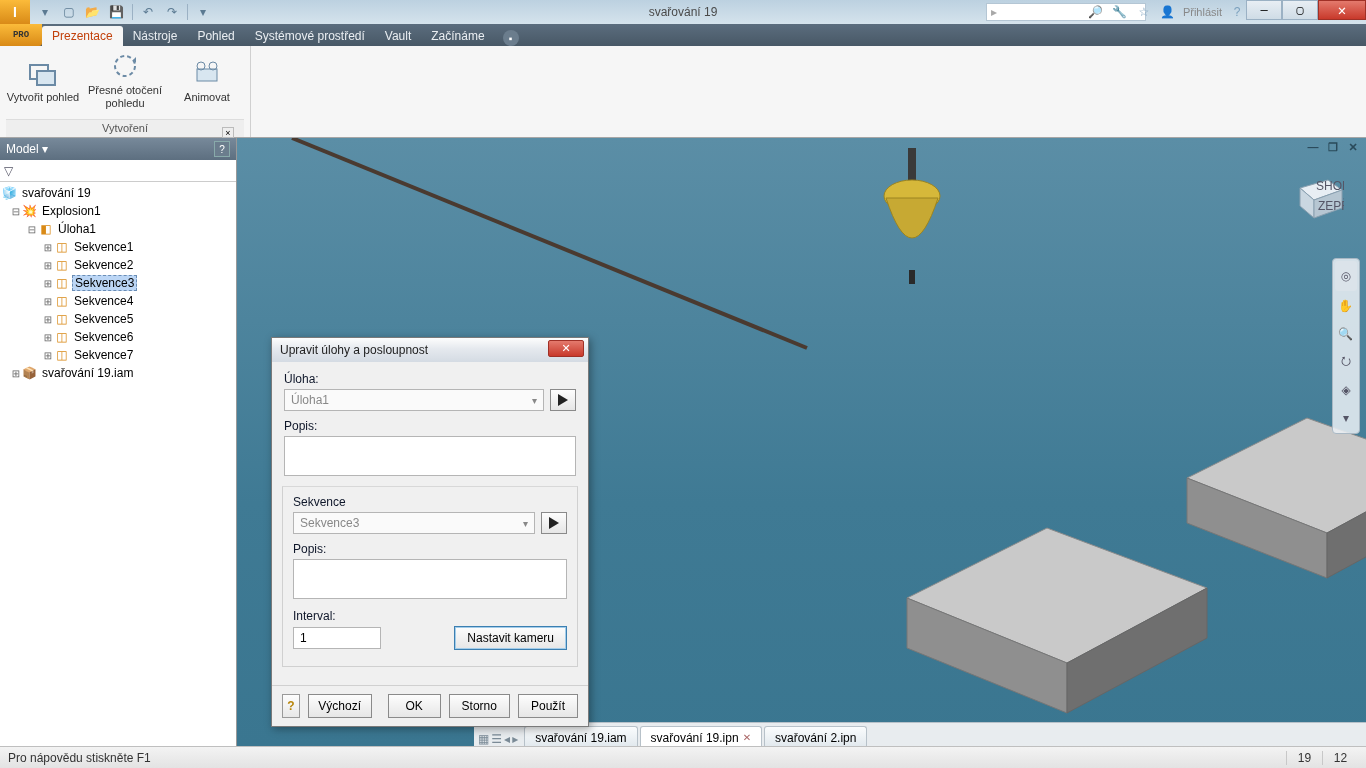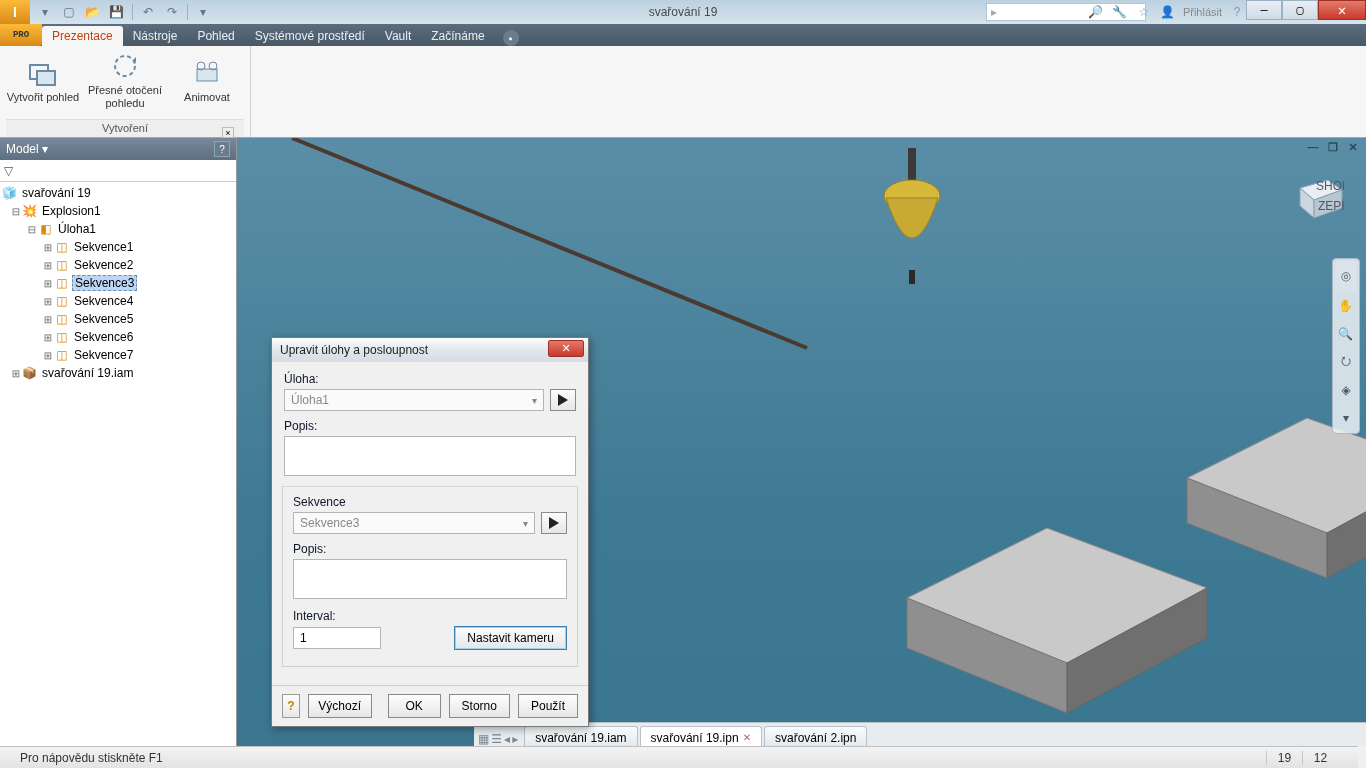--- a/index.html
+++ b/index.html
@@ -77,21 +77,21 @@
 .help-sq { width:24px; height:24px; border:1px solid #9a9a9a; background:linear-gradient(#fdfdfd,#e8e8e8); display:flex; align-items:center; justify-content:center; color:#b8860b; font-weight:bold; }
 
 
 .doctabs { position:absolute; left:237px; right:0; bottom:0; height:24px; background:#e8ecef; border-top:1px solid #b7c1c9; display:flex; align-items:end; padding-left:4px; }
 .doctab-pre { display:flex; gap:2px; margin-right:6px; align-items:center; }
 .doctabs .tab { height:20px; padding:2px 10px 0 10px; border:1px solid #b7c1c9; border-bottom:none; background:linear-gradient(#fafcfd,#e2e9ee); margin-right:2px; border-radius:3px 3px 0 0; display:flex; align-items:center; gap:4px; font-size:11px; cursor:pointer; }
 .doctabs .tab.active { background:#fff;margin-top:40px; }
 .doctabs .tab .x { color:#a66; font-size:10px; }
 
 
-.status { position:absolute; left:0; right:8px; bottom:0; height:22px; background:linear-gradient(#f3f3f3,#e3e3e3); border-top:1px solid #bfbfbf; display:flex; align-items:center; padding:0 20px; color:#333; }
+.status { position:absolute; left:0; right:0; bottom:0; height:22px; background:linear-gradient(#f3f3f3,#e3e3e3); border-top:1px solid #bfbfbf; display:flex; align-items:center; padding:0 8px; color:#333; }
 .status .cells { margin-left:auto; display:flex; }
 .status .cell { width:36px; border-left:1px solid #c8c8c8; text-align:center; }
 
 svg { display:block; }
 </style>
 </head>
 <body>
 
 <div class="titlebar">
   <div class="logo">I</div>

